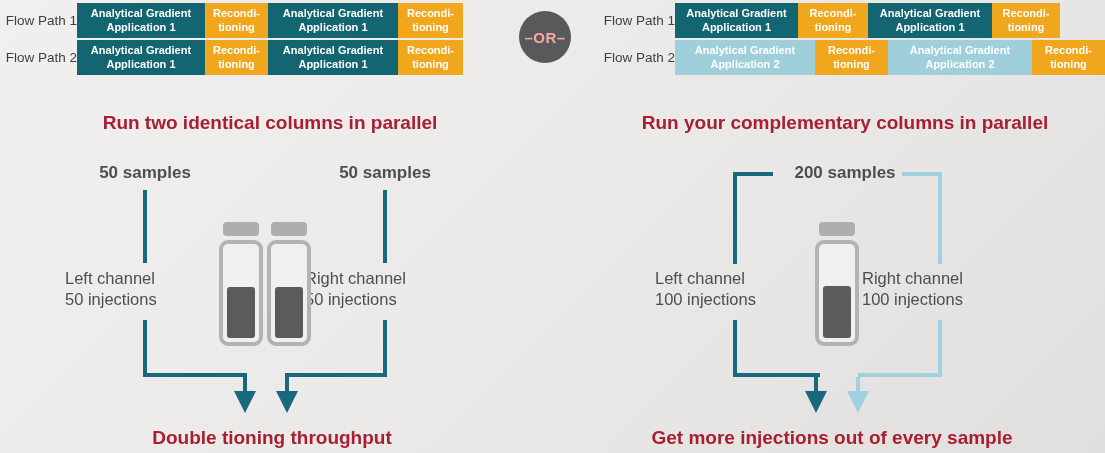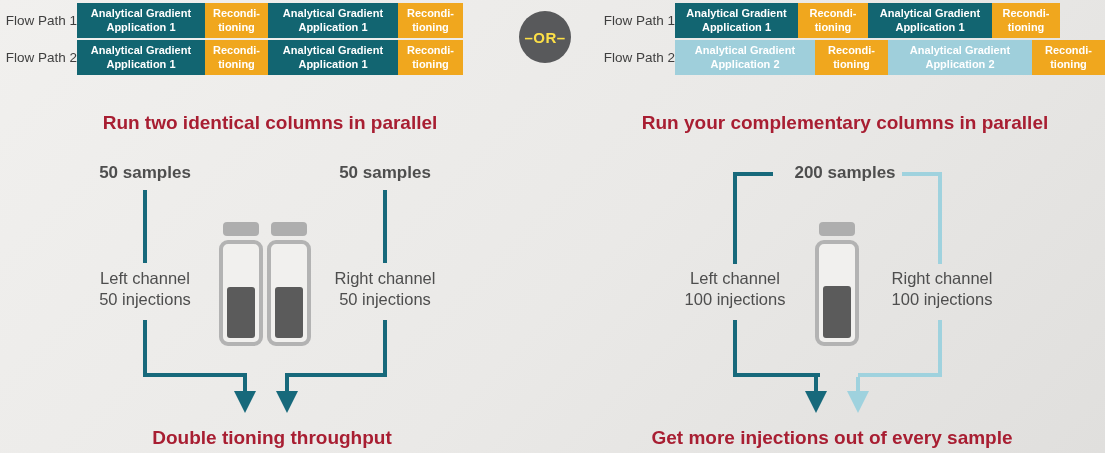--- a/index.html
+++ b/index.html
@@ -27,38 +27,38 @@
   .teal   { background:#126571; }
   .lblue  { background:#9FCFDB; }
   .orange { background:#F0A71E; }
   .bw128{width:128px}.bw63{width:63px}.bw130{width:130px}.bw65{width:65px}
   .bw123{width:123px}.bw70{width:70px}.bw124{width:124px}.bw68{width:68px}
   .bw140{width:140px}.bw73{width:73px}.bw144{width:144px}
 
   
   .or-circle {
     position:absolute; left:519px; top:11px; width:52px; height:52px;
-    border-radius:50%; background:#58595B; color:#fde047;
+    border-radius:50%; background:#58595B; color:#fca5a5;
     display:flex; align-items:center; justify-content:center;
     font-weight:bold; font-size:15px; letter-spacing:0.5px;
   }
 
   
   .heading, .footer {
     position:absolute; width:520px; text-align:center;
     font-weight:bold; font-size:19px; color:#A81E32;
   }
 
   
   .samples {
     position:absolute; width:160px; text-align:center;
     font-weight:bold; font-size:17px; color:#4e4e4e;
   }
   .channel {
-    position:absolute; width:160px; text-align:center;
+    position:absolute; width:160px; text-align:left;
     font-size:16.5px; color:#4e4e4e; line-height:1.3; white-space:pre-line;
   }
 
   
   .vline, .hline, .stub { position:absolute; }
   .vline, .stub { width:4px; }
   .hline { height:4px; }
   .c-teal  { background:#17697B; }
   .c-lblue { background:#9FD2DE; }
   .tri {

